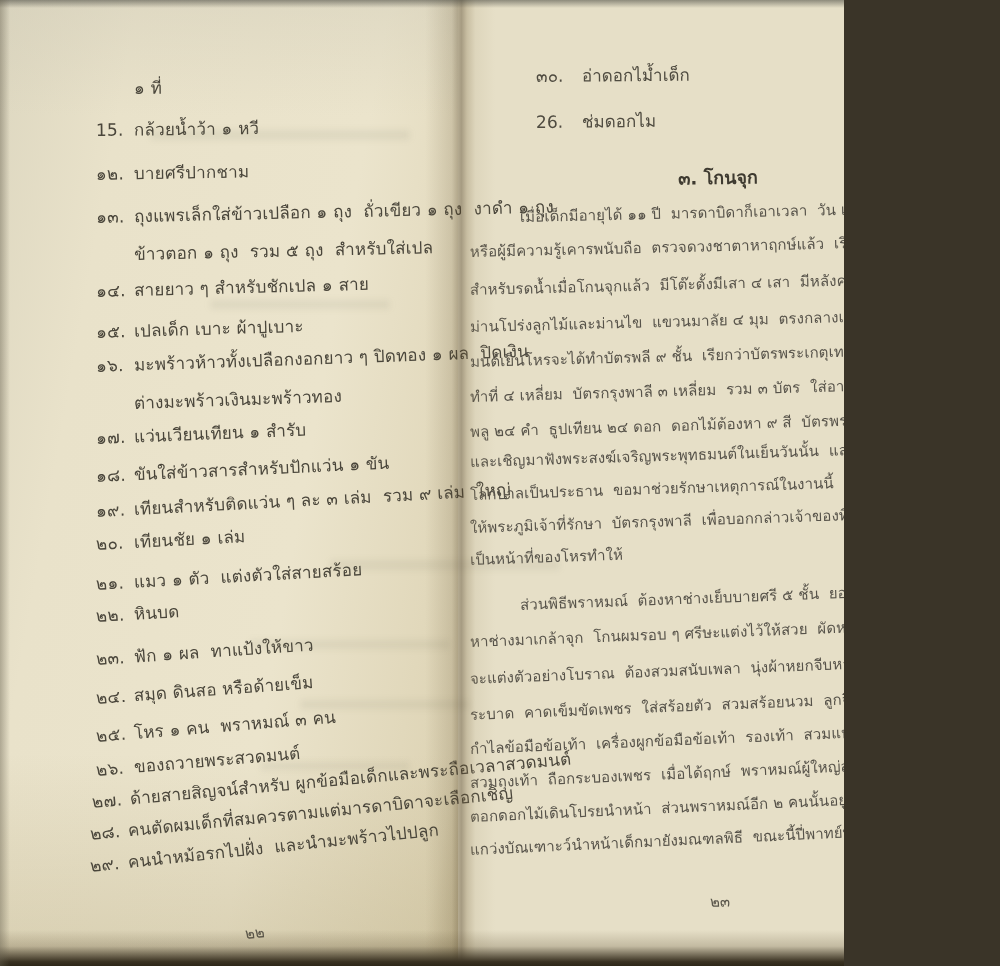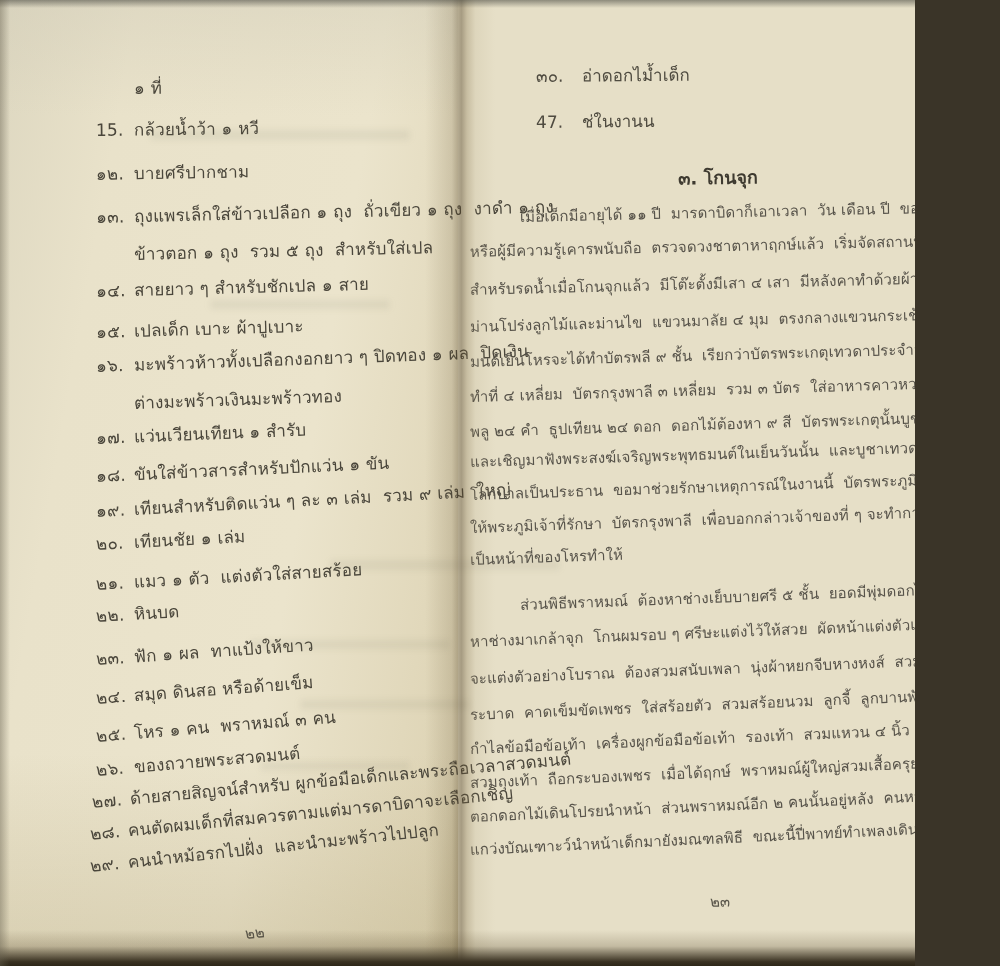--- a/index.html
+++ b/index.html
@@ -2,21 +2,21 @@
 <html><head>
 <meta charset="utf-8">
 <style>
   html,body{margin:0;padding:0;}
   body{
     width:1000px;height:966px;overflow:hidden;
     background:#3a3428;
     font-family:"DejaVu Sans","Liberation Sans",sans-serif;
   }
   .photo{
-    position:relative;width:915px;height:966px;overflow:hidden;
+    position:relative;width:844px;height:966px;overflow:hidden;
     background:#e6dfc7;
   }
   
   .page{position:absolute;top:0;height:966px;}
   .page-left{
     left:0;width:458px;
     background:
       linear-gradient(180deg, rgba(210,205,185,.45) 0%, rgba(0,0,0,0) 12%, rgba(0,0,0,0) 78%, rgba(190,178,140,.35) 97%),
       linear-gradient(100deg, #ddd7c0 0%, #e9e2ca 22%, #ebe4cc 62%, #ddd3b4 94%, #cfc3a0 100%);
   }
@@ -98,21 +98,21 @@
       <div class="ghost" style="left: 330px; top: 560px; width: 230px; height: 10px; background: rgba(115, 122, 100, 0.1);"></div>
       <div class="ghost" style="left: 250px; top: 640px; width: 200px; height: 9px; background: rgba(115, 122, 100, 0.1);"></div>
       <div class="ghost" style="left: 300px; top: 700px; width: 170px; height: 9px; background: rgba(115, 122, 100, 0.1);"></div>
       <div class="ghost" style="left: 260px; top: 762px; width: 150px; height: 8px; background: rgba(115, 122, 100, 0.1);"></div>
     </div>
 
   <div class="page page-right" id="rightPage">
     <div class="heading" style="top:163px;transform:rotate(-0.8deg);">๓. โกนจุก</div>
     <div class="pagenum" style="left:252px;top:890px;transform:rotate(-2deg);">๒๓</div>
   <div class="rrow" style="left: 78px; top: 62px; transform: rotate(-0.5deg);"><span class="num">๓๐.</span><span>อ่าดอกไม้ำเด็ก</span></div>
-      <div class="rrow" style="left: 78px; top: 108px; transform: rotate(-0.6deg);"><span class="num">47.</span><span>ช่ในงานน</span></div>
+      <div class="rrow" style="left: 78px; top: 108px; transform: rotate(-0.6deg);"><span class="num">26.</span><span>ช่มดอกไม</span></div>
       <div class="rline" style="left: 62px; top: 205px; transform: rotate(-1.26deg);">เมื่อเด็กมีอายุได้ ๑๑ ปี  มารดาบิดาก็เอาเวลา  วัน เดือน ปี  ของเด็กไปให้โหร</div>
       <div class="rline" style="left: 12px; top: 240px; transform: rotate(-1.33deg);">หรือผู้มีความรู้เคารพนับถือ  ตรวจดวงชาตาหาฤกษ์แล้ว  เริ่มจัดสถานที่ ๆ จะทำพิธี  ปลูกเบ็ญจา</div>
       <div class="rline" style="left: 12px; top: 278px; transform: rotate(-1.42deg);">สำหรับรดน้ำเมื่อโกนจุกแล้ว  มีโต๊ะตั้งมีเสา ๔ เสา  มีหลังคาทำด้วยผ้าขาวปิดกระดาษ  ทำขอบ</div>
       <div class="rline" style="left: 12px; top: 315px; transform: rotate(-1.5deg);">ม่านโปร่งลูกไม้และม่านไข  แขวนมาลัย ๔ มุม  ตรงกลางแขวนกระเช้าดอกไม้สด  พอวันสวด</div>
       <div class="rline" style="left: 12px; top: 350px; transform: rotate(-1.58deg);">มนต์เย็นโหรจะได้ทำบัตรพลี ๙ ชั้น  เรียกว่าบัตรพระเกตุเทวดาประจำวัน  และบัตรพระภูมิ</div>
       <div class="rline" style="left: 12px; top: 385px; transform: rotate(-1.66deg);">ทำที่ ๔ เหลี่ยม  บัตรกรุงพาลี ๓ เหลี่ยม  รวม ๓ บัตร  ใส่อาหารคาวหวาน  ดอกไม้  หมาก</div>
       <div class="rline" style="left: 12px; top: 420px; transform: rotate(-1.73deg);">พลู ๒๔ คำ  ธูปเทียน ๒๔ ดอก  ดอกไม้ต้องหา ๙ สี  บัตรพระเกตุนั้นบูชาเทวดาทั้ง ๙ องค์</div>
       <div class="rline" style="left: 12px; top: 450px; transform: rotate(-1.8deg);">และเชิญมาฟังพระสงฆ์เจริญพระพุทธมนต์ในเย็นวันนั้น  และบูชาเทวดาทั้ง ๘ ทิศ  มีท้าวจาตุ-</div>
       <div class="rline" style="left: 12px; top: 483px; transform: rotate(-1.87deg);">โลกบาลเป็นประธาน  ขอมาช่วยรักษาเหตุการณ์ในงานนี้  บัตรพระภูมิ บูชาพระภูมิเจ้าที่  ขอ</div>
       <div class="rline" style="left: 12px; top: 516px; transform: rotate(-1.95deg);">ให้พระภูมิเจ้าที่รักษา  บัตรกรุงพาลี  เพื่อบอกกล่าวเจ้าของที่ ๆ จะทำการมงคล  บัตรเหล่านี้</div>

